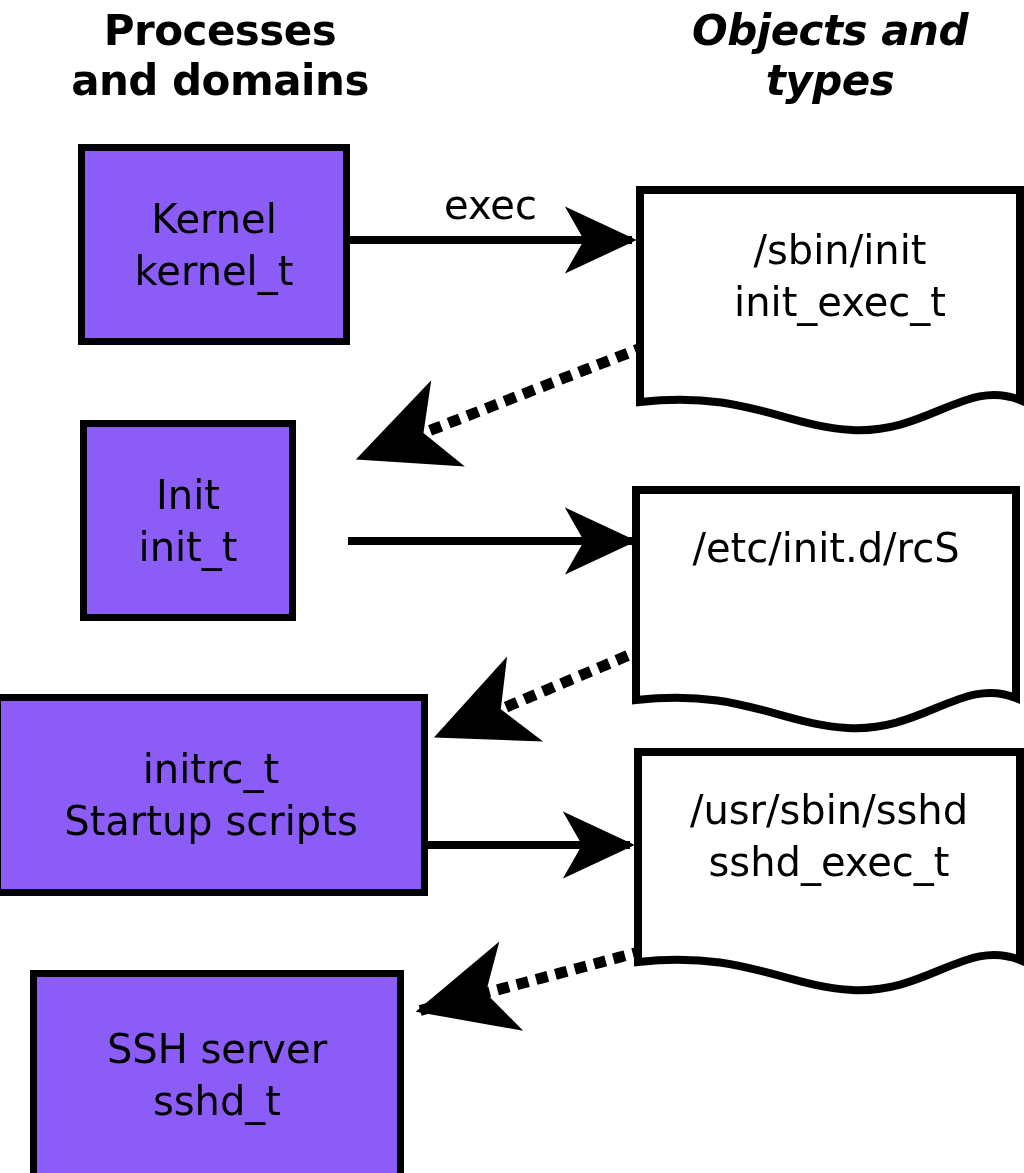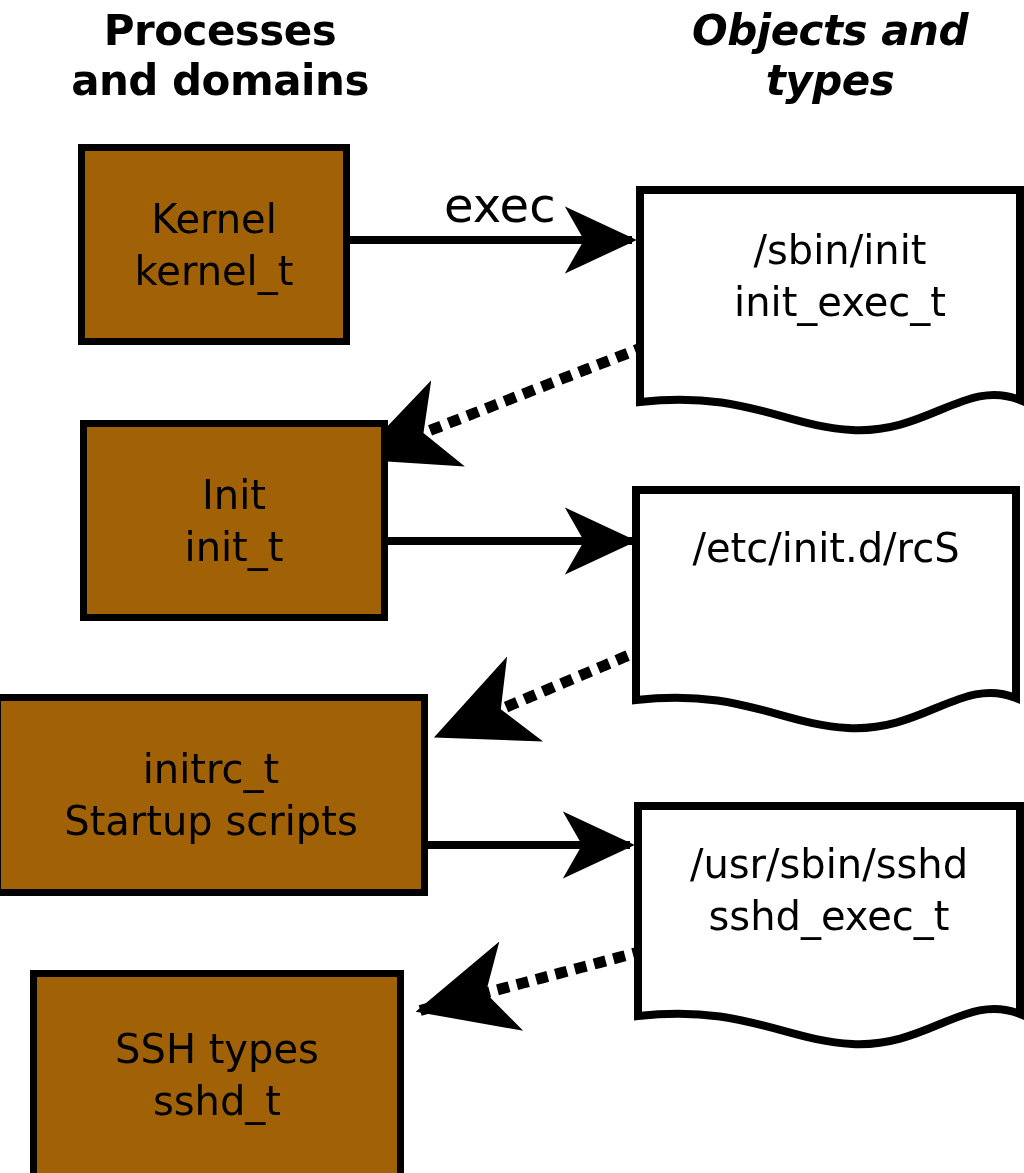--- a/index.html
+++ b/index.html
@@ -31,35 +31,35 @@
     color: #000000;
     white-space: pre-line;
     letter-spacing: -0.5px;
   }
   #header-processes { left: 30px; top: 6px; width: 380px; }
   #header-objects   { left: 640px; top: 6px; width: 380px; font-style: italic; }
 
   .proc-box {
     position: absolute;
     box-sizing: border-box;
-    background: #a16207;
+    background: #8b5cf6;
     border: 7px solid #000000;
     display: flex;
     flex-direction: column;
     align-items: center;
     justify-content: center;
     font-size: 40px;
     line-height: 52px;
     color: #000000;
     z-index: 3;
   }
   .proc-box .line { display: block; text-align: center; white-space: nowrap; }
 
   #box-kernel  { left: 78px;  top: 144px;  width: 272px; height: 201px; }
-  #box-init    { left: 80px;  top: 420px;  width: 308px; height: 201px; }
+  #box-init    { left: 80px;  top: 420px;  width: 216px; height: 201px; }
   #box-initrc  { left: -6px;  top: 694px;  width: 434px; height: 202px; }
   #box-sshd    { left: 30px;  top: 970px;  width: 374px; height: 210px; }
 
   .doc-box {
     position: absolute;
     z-index: 3;
   }
   .doc-box svg { display: block; }
   .doc-label {
     position: absolute;
@@ -68,36 +68,36 @@
     text-align: center;
     font-size: 40px;
     line-height: 52px;
     color: #000000;
     pointer-events: none;
   }
   .doc-label .line { display: block; white-space: nowrap; }
 
   #doc-init   { left: 636px; top: 186px; width: 408px; height: 250px; }
   #doc-initrc { left: 632px; top: 486px; width: 388px; height: 248px; }
-  #doc-sshd   { left: 634px; top: 802px; width: 390px; height: 248px; }
+  #doc-sshd   { left: 634px; top: 748px; width: 390px; height: 248px; }
 
   #doc-init .doc-label   { top: 38px; }
   #doc-initrc .doc-label { top: 36px; }
   #doc-sshd  .doc-label  { top: 36px; }
 
   .edge-layer {
     position: absolute;
     left: 0; top: 0;
     width: 1024px; height: 1173px;
     z-index: 2;
     pointer-events: none;
   }
   .edge-label {
     position: absolute;
-    font-size: 48px;
+    font-size: 40px;
     line-height: 44px;
     color: #000000;
     white-space: nowrap;
     z-index: 4;
   }
   #label-exec { left: 444px; top: 183px; }
 </style>
 </head>
 <body>
 
@@ -154,21 +154,21 @@
     <span class="line">Init</span>
     <span class="line">init_t</span>
   </div>
 
   <div class="proc-box" id="box-initrc">
     <span class="line">initrc_t</span>
     <span class="line">Startup scripts</span>
   </div>
 
   <div class="proc-box" id="box-sshd">
-    <span class="line">SSH types</span>
+    <span class="line">SSH server</span>
     <span class="line">sshd_t</span>
   </div>
 
   <div class="doc-box" id="doc-init">
     <svg width="388" height="250" viewBox="0 0 388 250">
       <path d="M4,4 L384,4 L384,214 C330,192 292,248 216,244 C150,241 108,204 4,216 Z" fill="#ffffff" stroke="#000000" stroke-width="8" stroke-linejoin="miter"></path>
     </svg>
     <div class="doc-label">
       <span class="line">/sbin/init</span>
       <span class="line">init_exec_t</span>

